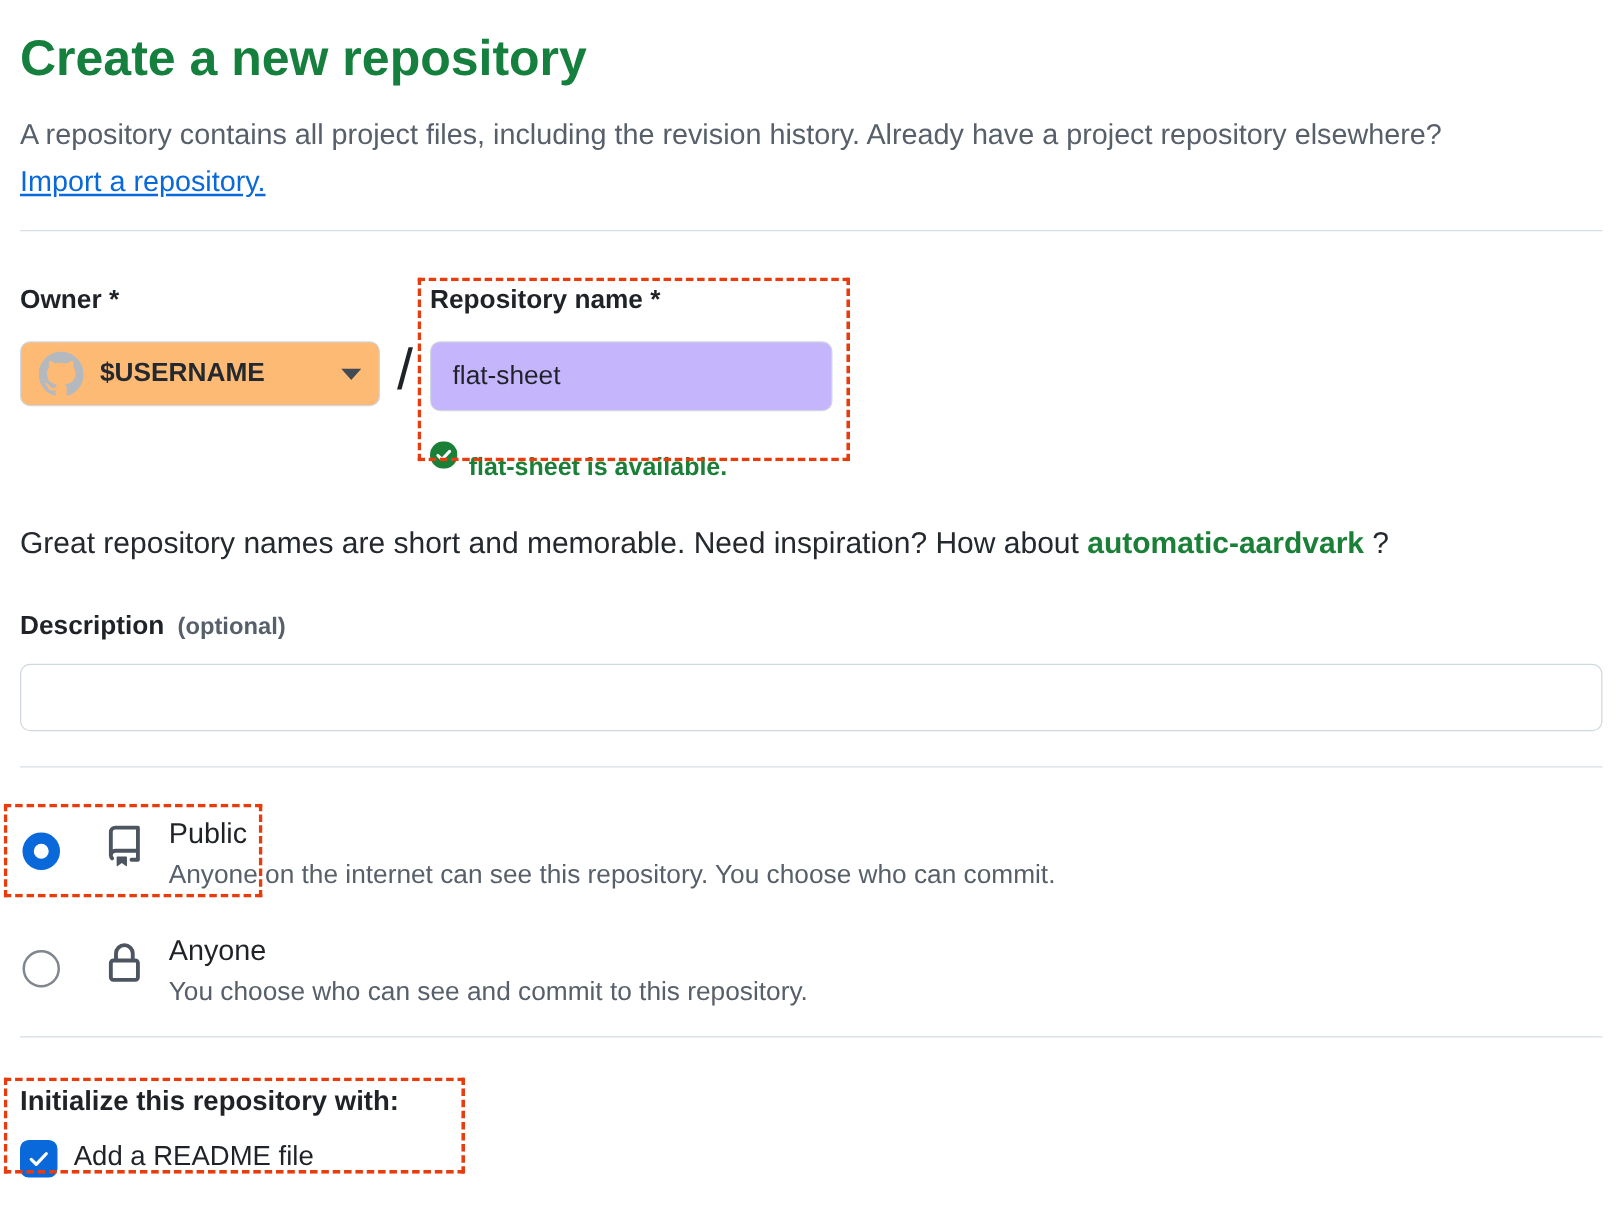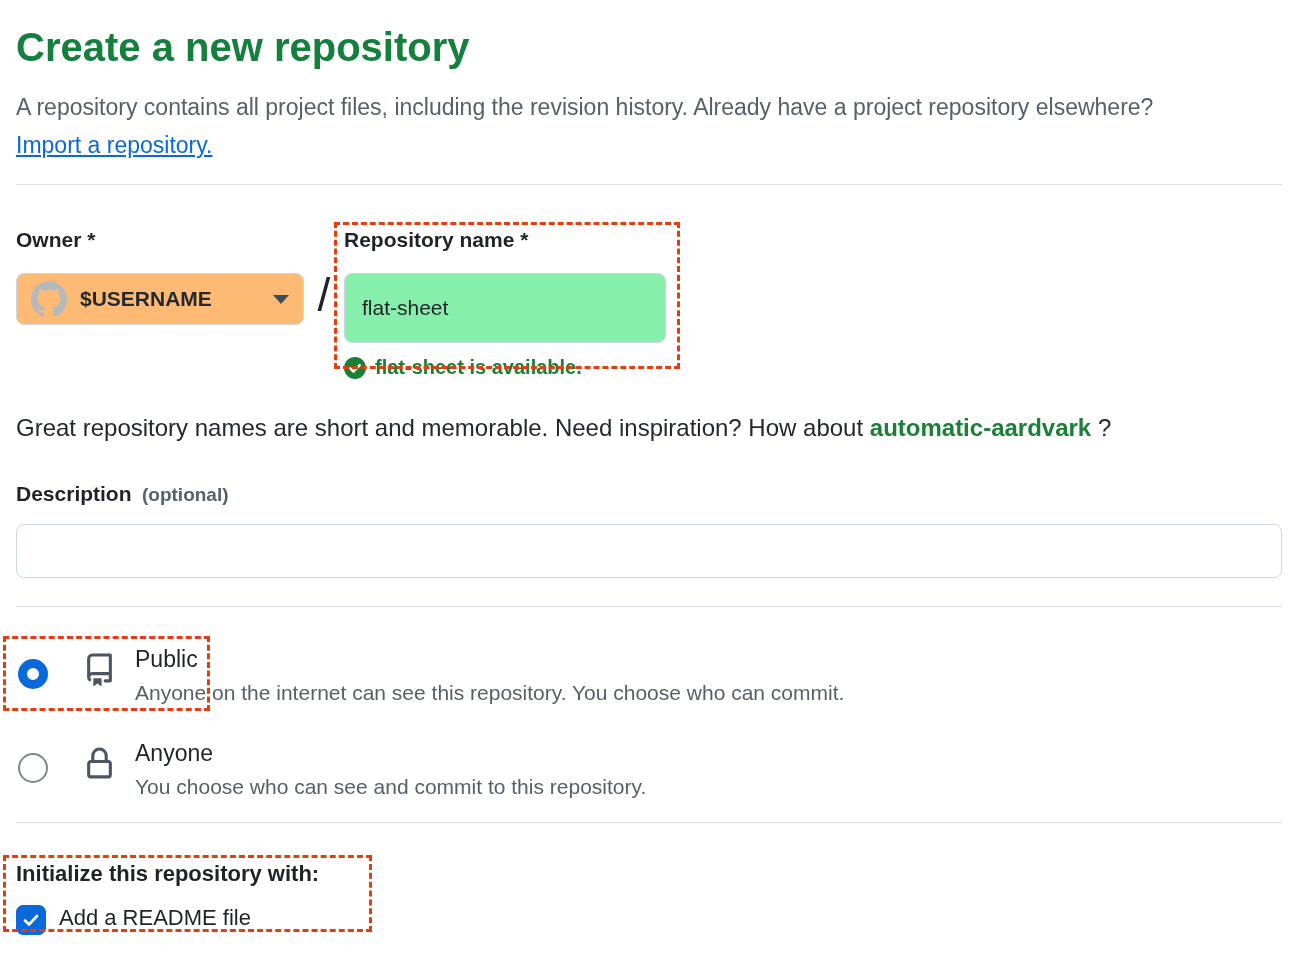--- a/index.html
+++ b/index.html
@@ -31,26 +31,26 @@
   }
   .avatar { width:36px; height:36px; flex:none; }
   .owner-name { margin-left:13px; font-size:21px; font-weight:600; color:#24292f; }
   .caret { margin-left:auto; width:0; height:0; border-left:8px solid transparent; border-right:8px solid transparent; border-top:9px solid #424a53; }
 
   .slash-col { width:40px; flex:none; text-align:center; margin-top:40px; height:56px; line-height:56px; font-size:46px; font-weight:300; color:#1f2328; }
 
   .repo-col { position:relative; }
   .repo-col .field-label { margin-bottom:20px; }
   .repo-input {
-    width:322px; height:70px; border:1px solid #d0d7de; border-radius:8px;
-    font-size:21px; padding:0 17px; color:#1f2328; font-family:inherit; outline:none; background:#86efac;
+    width:322px; height:56px; border:1px solid #d0d7de; border-radius:8px;
+    font-size:21px; padding:0 17px; color:#1f2328; font-family:inherit; outline:none; background:#c4b5fd;
   }
   .availability { display:flex; align-items:center; gap:9px; margin-top:13px; }
   .availability svg { width:22px; height:22px; flex:none; }
-  .availability-text { font-size:20px; font-weight:700; color:#1a7f37; }
+  .availability-text { font-size:20px; font-weight:700; color:#1a7f37;margin-top:21px; }
 
   .annotation { position:absolute; border:3px dashed #e73c0d; pointer-events:none; border-radius:1px; }
   #ann-repo   { left:-10px; top:-5px;  width:346px; height:147px; }
   #ann-public { left:-13px; top:-8px;  width:207px; height:75px;  }
   #ann-init   { left:-13px; top:-6px;  width:369px; height:77px;  }
 
   .inspiration { margin-top:35px; font-size:24px; color:#24292f; }
   .suggestion { color:#1a7f37; font-weight:700; cursor:pointer; }
 
   .desc-label-row { margin-top:39px; }

